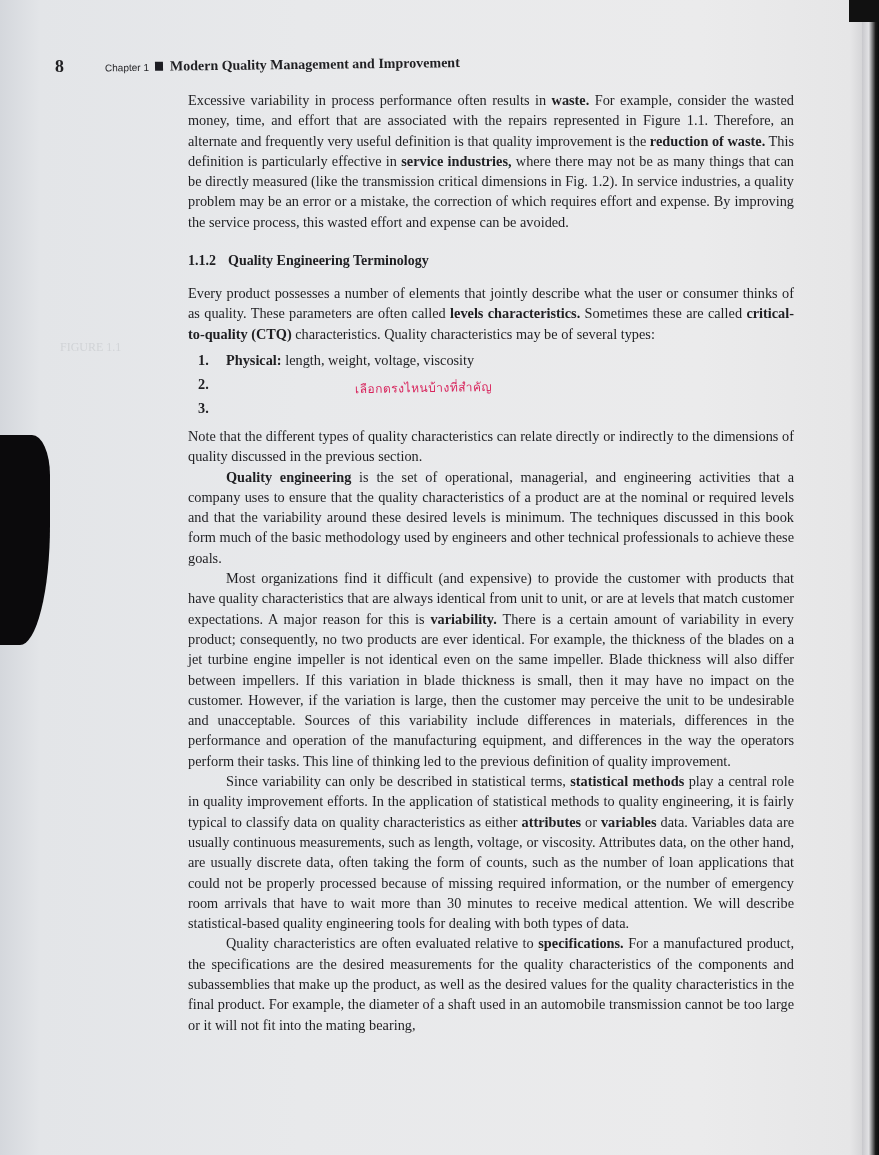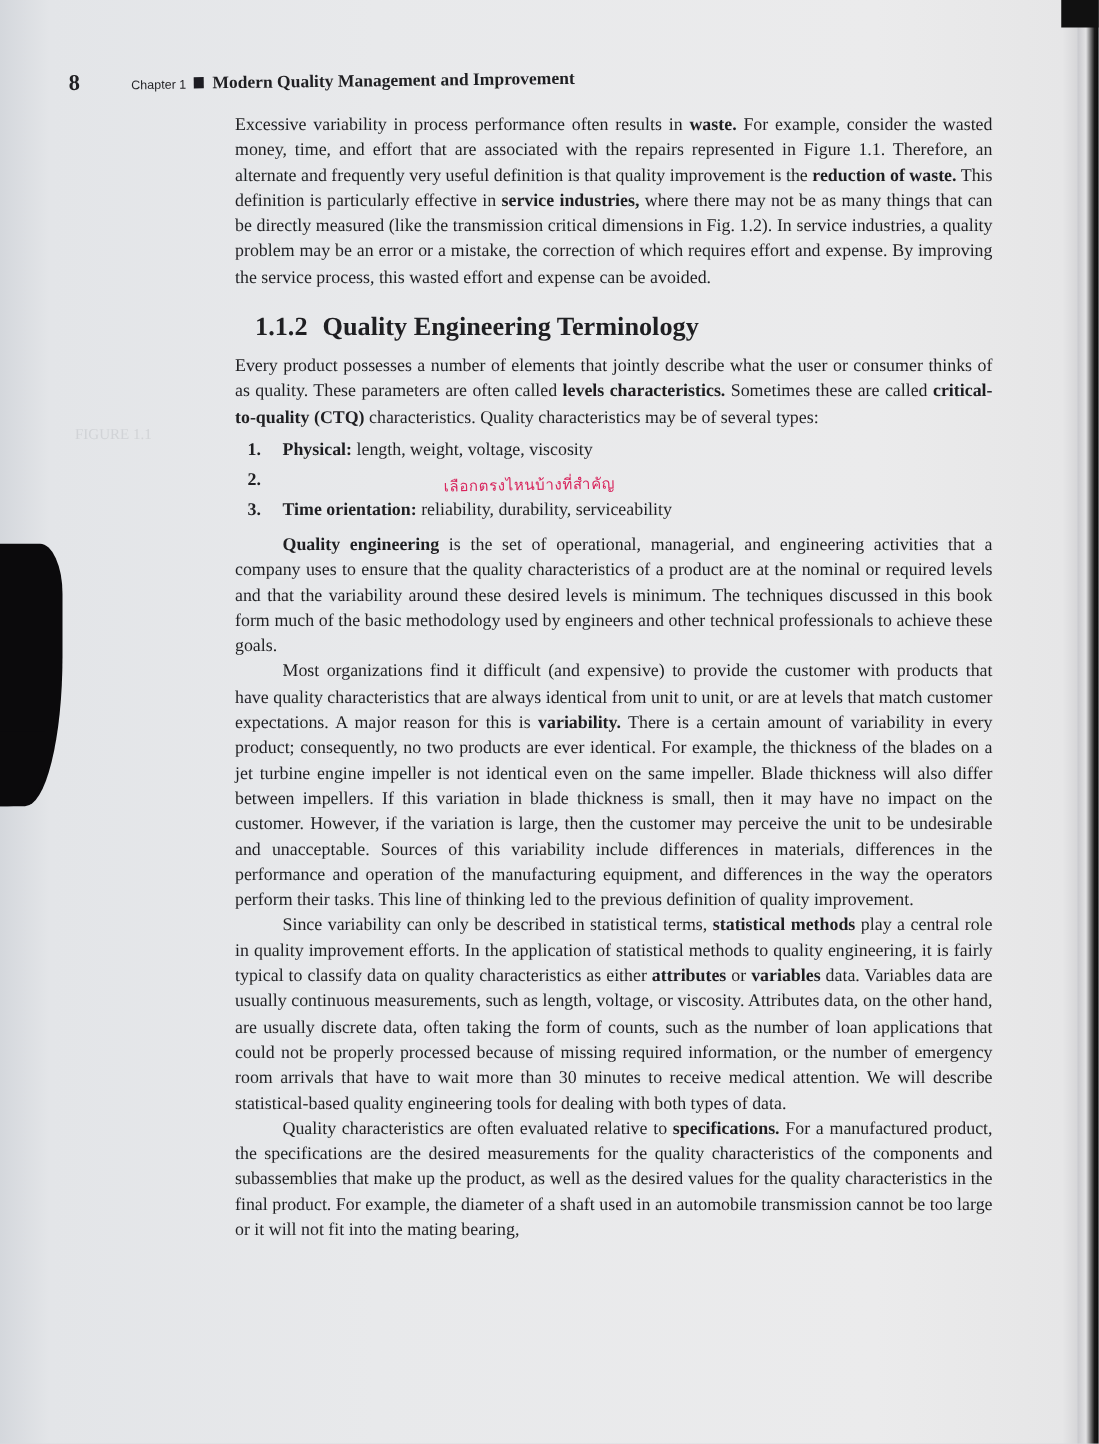--- a/index.html
+++ b/index.html
@@ -37,21 +37,21 @@
   .square { display:inline-block; width:8px; height:9px; background:#1c1c22; margin-right:7px; }
   .running { font-weight:bold; font-size:14px; }
   .body {
     position:absolute; left:188px; top:90px; width:606px;
     font-size:14.3px; line-height:20.3px; text-align:justify;
   }
   .body p { margin:0; }
   .indent { text-indent:38px; }
   .body b { font-weight:bold; }
   h2 {
-    font-size:21px; font-weight:bold; margin:17px 0 10px 16px; line-height:24px;
+    font-size:14px; font-weight:bold; margin:17px 0 10px 0; line-height:24px;
   }
   h2 .num { margin-right:12px; }
   ol { list-style:none; margin:4px 0 6px 0; padding-left:10px; }
   ol li { display:flex; line-height:24px; }
   ol li .n { width:28px; font-weight:bold; }
   .annotation {
     position:absolute; left:355px; top:378px; color:#d8245c;
     font-family:"DejaVu Sans", sans-serif; font-size:12px; letter-spacing:0.5px;
     transform:rotate(-1deg);
   }
@@ -85,24 +85,24 @@
     <ol>
       <li>
           <span class="n">1.</span>
           <span><b>Physical:</b><span> length, weight, voltage, viscosity</span></span>
         </li>
       <li>
           <span class="n">2.</span>
         </li>
       <li>
           <span class="n">3.</span>
-          <span><b>Time orientation:</b><span> reliability, durability, serviceability</span></span>
         </li>
     </ol>
 
+    <p>Note that the different types of quality characteristics can relate directly or indirectly to the dimensions of quality discussed in the previous section.</p>
 
     <p class="indent">
       <b>Quality engineering</b><span> is the set of operational, managerial, and engineering activities that a company uses to ensure that the quality characteristics of a product are at the nominal or required levels and that the variability around these desired levels is minimum. The techniques discussed in this book form much of the basic methodology used by engineers and other technical professionals to achieve these goals.</span>
     </p>
 
     <p class="indent">
       <span>Most organizations find it difficult (and expensive) to provide the customer with products that have quality characteristics that are always identical from unit to unit, or are at levels that match customer expectations. A major reason for this is </span><b>variability.</b><span> There is a certain amount of variability in every product; consequently, no two products are ever identical. For example, the thickness of the blades on a jet turbine engine impeller is not identical even on the same impeller. Blade thickness will also differ between impellers. If this variation in blade thickness is small, then it may have no impact on the customer. However, if the variation is large, then the customer may perceive the unit to be undesirable and unacceptable. Sources of this variability include differences in materials, differences in the performance and operation of the manufacturing equipment, and differences in the way the operators perform their tasks. This line of thinking led to the previous definition of quality improvement.</span>
     </p>
 
     <p class="indent">

